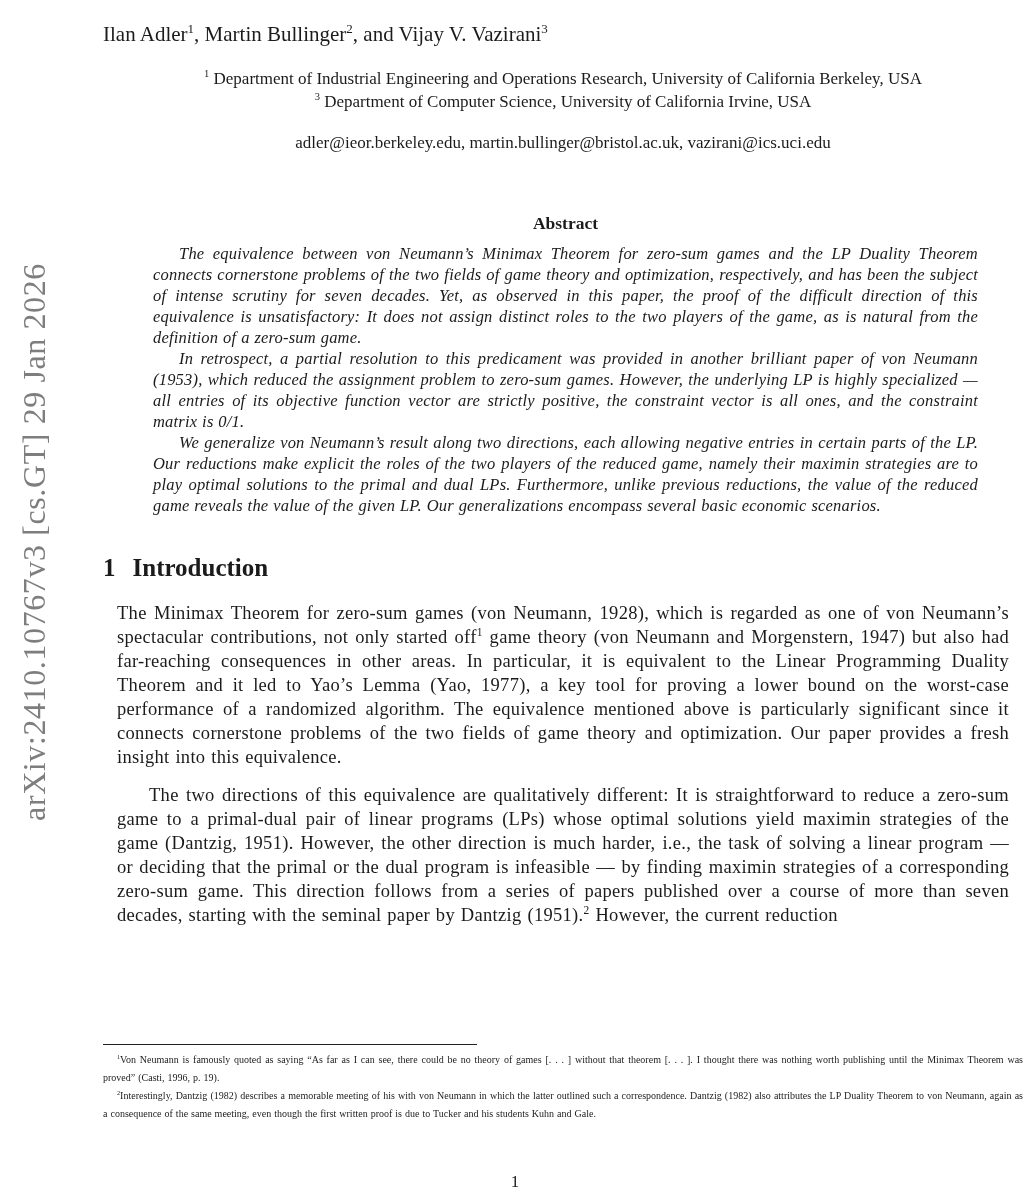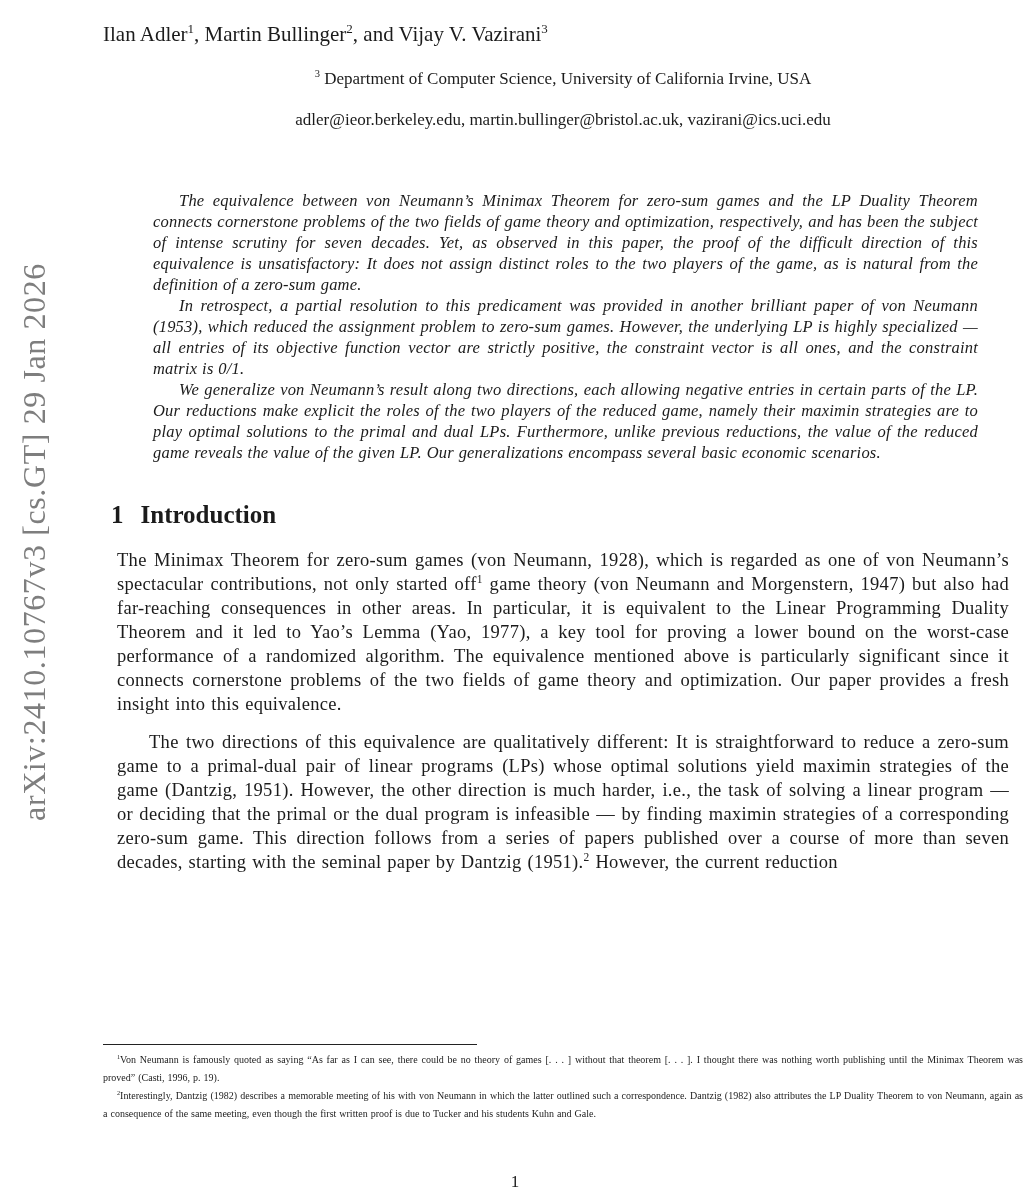--- a/index.html
+++ b/index.html
@@ -35,21 +35,21 @@
   .authors { margin-top: 22px; text-align: left; font-size: 21px; }
   .affiliations { margin-top: 20px; text-align: center; font-size: 17px; line-height: 23px; }
   .emails { margin-top: 20px; text-align: center; font-size: 17px; }
   .abstract { margin-top: 60px; padding: 0 45px 0 50px; }
   .abstract-heading { text-align: center; font-weight: 700; font-size: 17.5px; margin-bottom: 9px; }
   .abstract-body p {
     margin: 0; font-size: 16.5px; line-height: 21px;
     text-align: justify; text-indent: 26px;
     letter-spacing: 0.2px; word-spacing: 0.5px; font-style: italic;
   }
-  .section-heading { margin: 38px 0 0 8px; font-size: 25px; font-weight: 700; }
+  .section-heading { margin: 38px 0 0 0; font-size: 25px; font-weight: 700; }
   .sec-num { margin-right: 17px; }
   .body-text { margin-top: 19px; }
   .body-text p {
     margin: 14px; font-size: 18.5px; line-height: 24px;
     text-align: justify; letter-spacing: 0.3px; word-spacing: 1px;
   }
   .body-text p.indent { text-indent: 32px; }
   .footnote-block { position: absolute; top: 1044px; left: 103px; width: 920px; background: #ffffff; }
   .footnote-rule { width: 374px; height: 0; border-top: 1.6px solid #222222; margin: 0 0 6px 0; }
   .footnote-block p {
@@ -62,26 +62,28 @@
 <body>
 
 <div class="page">
   <div class="watermark">arXiv:2410.10767v3  [cs.GT]  29 Jan 2026</div>
 
   <div class="content">
 
     <div class="authors" id="authors"><span>Ilan Adler</span><sup>1</sup><span>, </span><span>Martin Bullinger</span><sup>2</sup><span>, and </span><span>Vijay V. Vazirani</span><sup>3</sup></div>
 
     <div class="affiliations" id="affiliations">
+        <div><sup>1</sup><span> Department of Industrial Engineering and Operations Research, University of California Berkeley, USA</span></div>
         <div><sup>3</sup><span> Department of Computer Science, University of California Irvine, USA</span></div>
       </div>
 
     <div class="emails">adler@ieor.berkeley.edu, martin.bullinger@bristol.ac.uk, vazirani@ics.uci.edu</div>
 
     <div class="abstract">
+      <div class="abstract-heading">Abstract</div>
       <div class="abstract-body" id="abstract-body">
           <p>The equivalence between von Neumann’s Minimax Theorem for zero-sum games and the LP Duality Theorem connects cornerstone problems of the two fields of game theory and optimization, respectively, and has been the subject of intense scrutiny for seven decades. Yet, as observed in this paper, the proof of the difficult direction of this equivalence is unsatisfactory: It does not assign distinct roles to the two players of the game, as is natural from the definition of a zero-sum game.</p>
           <p>In retrospect, a partial resolution to this predicament was provided in another brilliant paper of von Neumann (1953), which reduced the assignment problem to zero-sum games. However, the underlying LP is highly specialized — all entries of its objective function vector are strictly positive, the constraint vector is all ones, and the constraint matrix is 0/1.</p>
           <p>We generalize von Neumann’s result along two directions, each allowing negative entries in certain parts of the LP. Our reductions make explicit the roles of the two players of the reduced game, namely their maximin strategies are to play optimal solutions to the primal and dual LPs. Furthermore, unlike previous reductions, the value of the reduced game reveals the value of the given LP. Our generalizations encompass several basic economic scenarios.</p>
         </div>
     </div>
 
     <h2 class="section-heading"><span class="sec-num">1</span><span class="sec-title">Introduction</span></h2>
 
     <div class="body-text" id="body-text">

